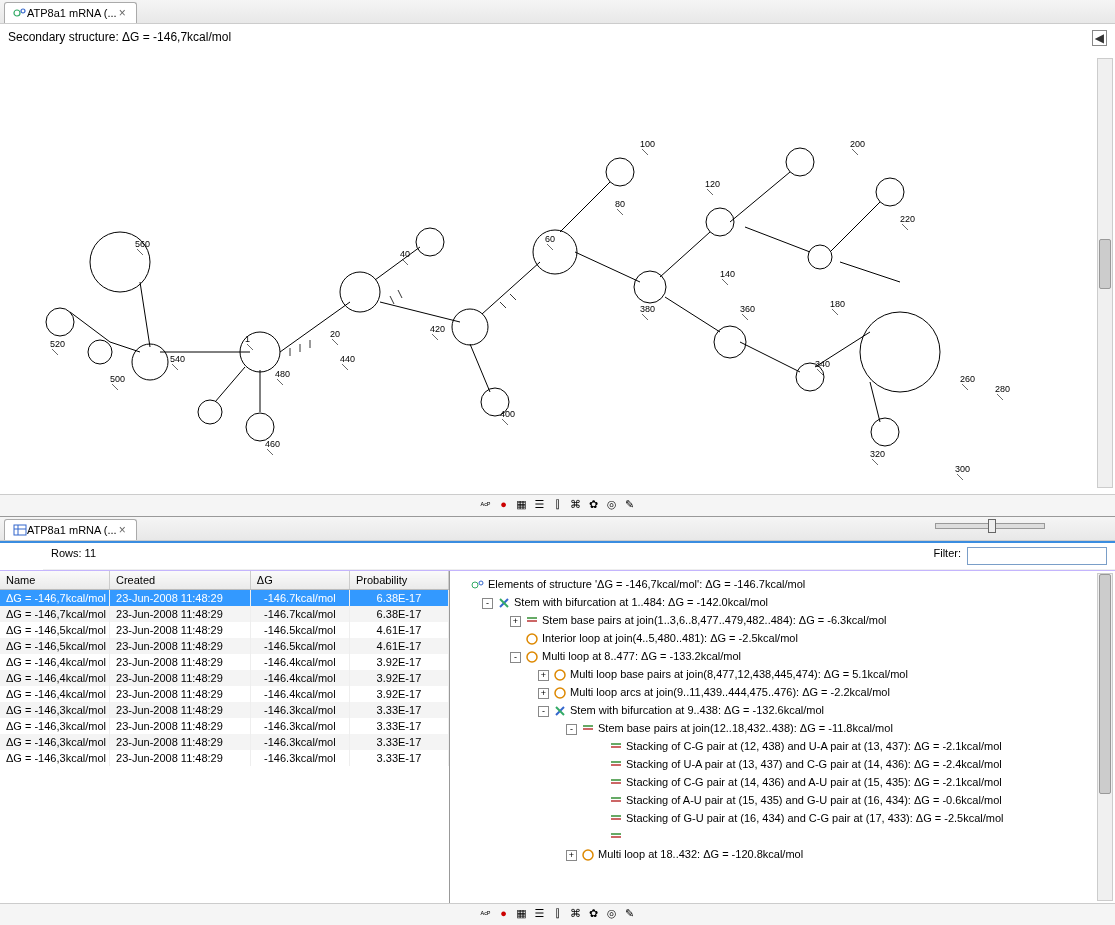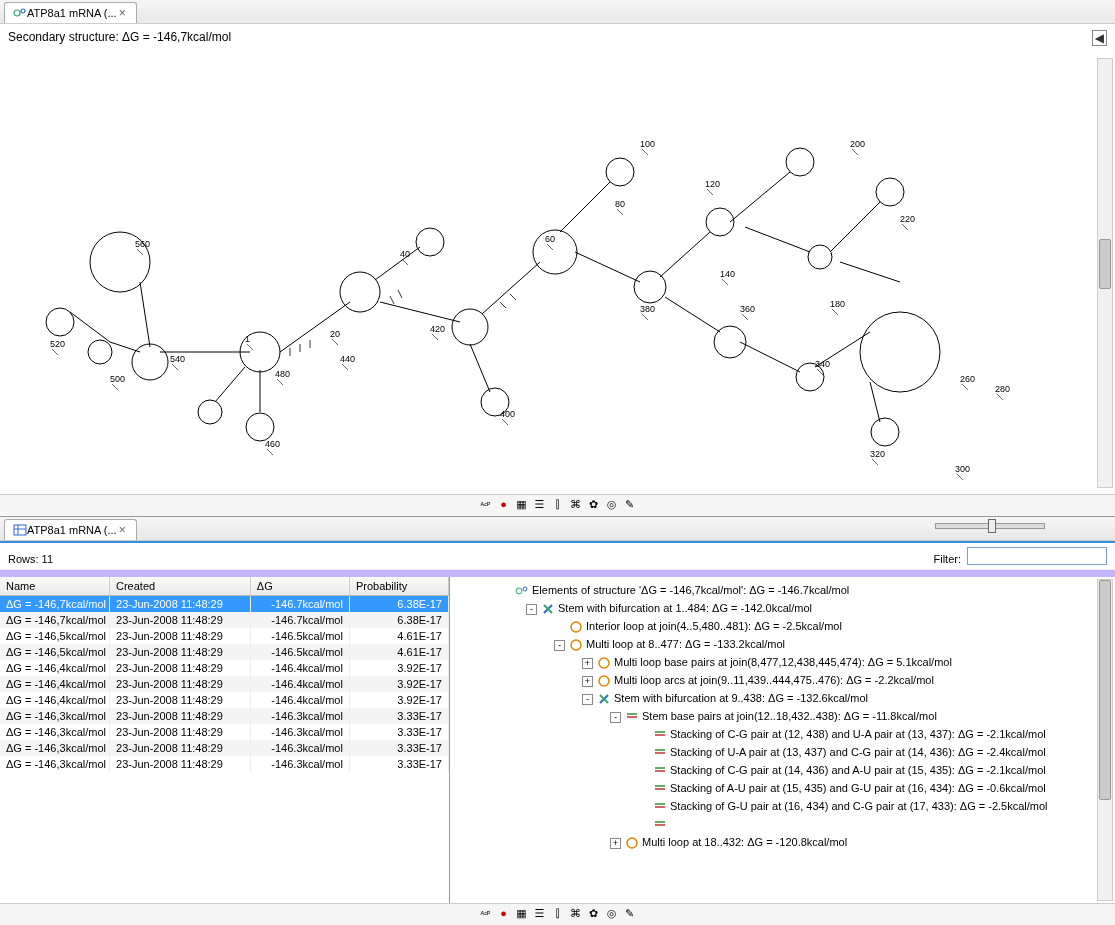--- a/index.html
+++ b/index.html
@@ -13,29 +13,29 @@
 .title-row .collapse { margin-left: auto; color: #333; cursor: pointer; border: 1px solid #888; padding:0 2px; }
 .viewer { flex: 1; position: relative; overflow: hidden; background: #fff; }
 .scroll-v { position: absolute; right: 2px; top: 6px; bottom: 6px; width: 16px; background: #f0f0f0; border: 1px solid #ccc; }
 .scroll-thumb { position: absolute; left: 1px; right: 1px; height: 50px; top: 180px; background: #ccc; border: 1px solid #999; border-radius: 2px; }
 .toolbar { height: 22px; display: flex; align-items: center; gap: 2px; padding: 0 4px; border-top: 1px solid #ccc; background: #f5f5f5; flex-direction: column; }
 .tb-btn { width: 18px; height: 18px; display: inline-flex; align-items: center; justify-content: center; border: 1px solid transparent; cursor: pointer; font-size: 11px; }
 .zoom-area { margin-left: auto; display: flex; align-items: center; gap: 4px; }
 .slider { width: 110px; height: 6px; background: #ddd; border: 1px solid #999; position: relative; }
 .slider-thumb { position: absolute; width: 8px; height: 14px; background: #eee; border: 1px solid #666; top: -5px; left: 52px; }
 .bottom-panel { flex: 1; display: flex; flex-direction: column; }
-.filter-row { display: flex; align-items: flex-end; padding: 4px 8px; background: #fff; border-bottom: 1px solid #eee; }
+.filter-row { display: flex; align-items: flex-start; padding: 4px 8px; background: #fff; border-bottom: 1px solid #eee; margin-left: 43px; }
 .filter-row input { border: 1px solid #7a9ec8; padding: 2px 4px; width: 140px; font-size: 11px; }
-.split { flex: 1; display: flex; border-top: 7px solid #c4b5fd; gap: 44px; }
+.split { flex: 1; display: flex; border-top: 1px solid #c4b5fd; }
 .table-pane { flex: 0 0 450px; border-right: 1px solid #999; overflow: hidden; display:flex; flex-direction:column; }
 .tree-pane { flex: 1; overflow: auto; padding: 4px; position:relative; }
 table { width: 100%; border-collapse: collapse; table-layout: fixed; }
 th { text-align: left; font-weight: normal; padding: 3px 6px; background: linear-gradient(#fafafa,#eaeaea); border-right: 1px solid #ccc; border-bottom: 1px solid #bbb; font-size: 11px; }
 td { padding: 2px 6px; border-right: 1px solid #eee; font-size: 11px; white-space: nowrap; overflow: hidden; }
-.col-dg, .col-prob { text-align: right; }
+.col-dg, .col-prob { text-align: center; }
 tr.selected td { background: #3399ff; color: #fff; }
 tr.alt td { background: #f4f4f4; }
 .tree { font-size: 11px; line-height: 18px; }
 .tree-node { white-space: nowrap; }
 .indent-0 { padding-left: 2px; }
 .indent-1 { padding-left: 28px; }
 .indent-2 { padding-left: 56px; }
 .indent-3 { padding-left: 84px; }
 .indent-4 { padding-left: 112px; }
 .indent-5 { padding-left: 140px; }
@@ -318,20 +318,24 @@
     <div class="tree-pane">
       <div class="tree" id="tree">
           <div class="tree-node indent-0"><span class="expander none"></span><span class="node-icon"><svg viewBox="0 0 14 14">
                 <circle cx="4" cy="7" r="3" fill="none" stroke="#3a6"></circle>
                 <circle cx="10" cy="5" r="2" fill="none" stroke="#36c"></circle>
               </svg></span><span>Elements of structure 'ΔG = -146,7kcal/mol': ΔG = -146.7kcal/mol</span></div>
           <div class="tree-node indent-1"><span class="expander">-</span><span class="node-icon"><svg viewBox="0 0 14 14">
                 <line x1="3" y1="11" x2="11" y2="3" stroke="#36c" stroke-width="2"></line>
                 <line x1="3" y1="3" x2="11" y2="11" stroke="#3a6" stroke-width="2"></line>
               </svg></span><span>Stem with bifurcation at 1..484: ΔG = -142.0kcal/mol</span></div>
+          <div class="tree-node indent-2"><span class="expander">+</span><span class="node-icon"><svg viewBox="0 0 14 14">
+                <rect x="2" y="6" width="10" height="2" fill="#c66"></rect>
+                <rect x="2" y="3" width="10" height="2" fill="#6a6"></rect>
+              </svg></span><span>Stem base pairs at join(1..3,6..8,477..479,482..484): ΔG = -6.3kcal/mol</span></div>
           <div class="tree-node indent-2"><span class="expander none"></span><span class="node-icon"><svg viewBox="0 0 14 14">
                 <circle cx="7" cy="7" r="5" fill="none" stroke="#d80" stroke-width="1.5"></circle>
               </svg></span><span>Interior loop at join(4..5,480..481): ΔG = -2.5kcal/mol</span></div>
           <div class="tree-node indent-2"><span class="expander">-</span><span class="node-icon"><svg viewBox="0 0 14 14">
                 <circle cx="7" cy="7" r="5" fill="none" stroke="#d80" stroke-width="1.5"></circle>
               </svg></span><span>Multi loop at 8..477: ΔG = -133.2kcal/mol</span></div>
           <div class="tree-node indent-3"><span class="expander">+</span><span class="node-icon"><svg viewBox="0 0 14 14">
                 <circle cx="7" cy="7" r="5" fill="none" stroke="#d80" stroke-width="1.5"></circle>
               </svg></span><span>Multi loop base pairs at join(8,477,12,438,445,474): ΔG = 5.1kcal/mol</span></div>
           <div class="tree-node indent-3"><span class="expander">+</span><span class="node-icon"><svg viewBox="0 0 14 14">

